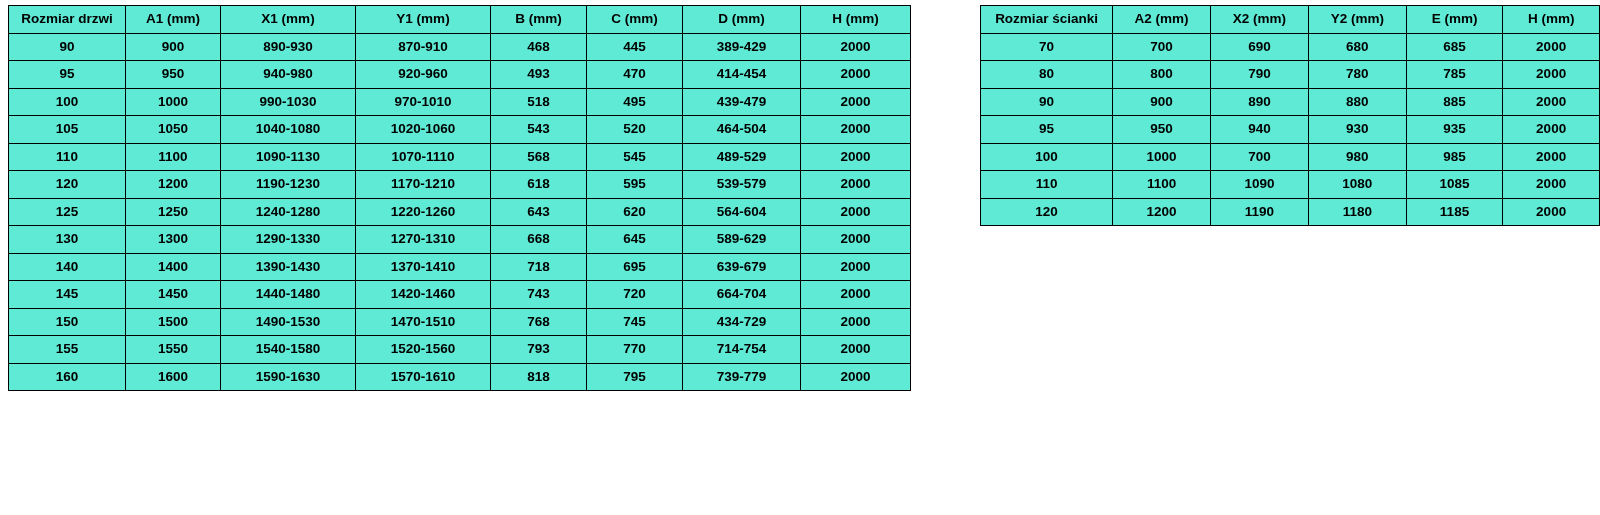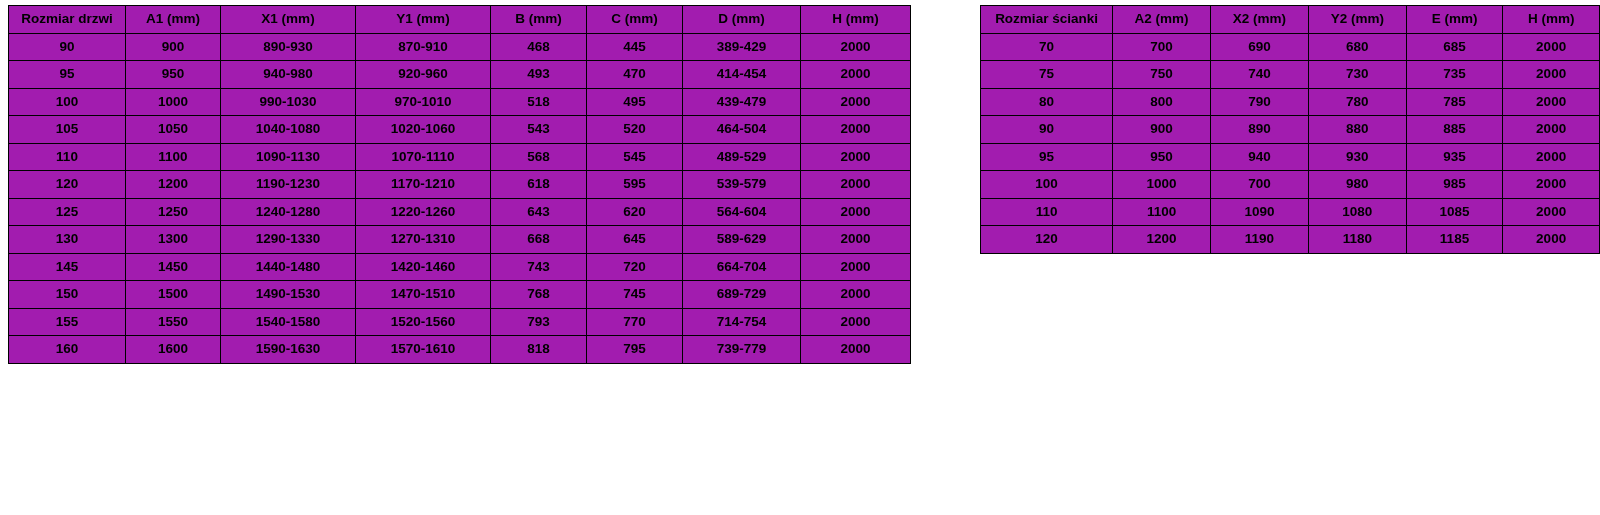--- a/index.html
+++ b/index.html
@@ -26,21 +26,21 @@
     left: 8px;
     top: 5px;
   }
   #wall-table-wrap {
     left: 980px;
     top: 5px;
   }
   table.spec {
     border-collapse: collapse;
     table-layout: fixed;
-    background: #a21caf;
+    background: #5eead4;
   }
   table.spec th,
   table.spec td {
     border: 1px solid #000000;
     text-align: center;
     vertical-align: middle;
     font-size: 13.5px;
     color: #000000;
     padding: 0;
     height: 26.5px;
@@ -174,37 +174,47 @@
             <td>130</td>
             <td>1300</td>
             <td>1290-1330</td>
             <td>1270-1310</td>
             <td>668</td>
             <td>645</td>
             <td>589-629</td>
             <td>2000</td>
           </tr>
         <tr>
+            <td>140</td>
+            <td>1400</td>
+            <td>1390-1430</td>
+            <td>1370-1410</td>
+            <td>718</td>
+            <td>695</td>
+            <td>639-679</td>
+            <td>2000</td>
+          </tr>
+        <tr>
             <td>145</td>
             <td>1450</td>
             <td>1440-1480</td>
             <td>1420-1460</td>
             <td>743</td>
             <td>720</td>
             <td>664-704</td>
             <td>2000</td>
           </tr>
         <tr>
             <td>150</td>
             <td>1500</td>
             <td>1490-1530</td>
             <td>1470-1510</td>
             <td>768</td>
             <td>745</td>
-            <td>689-729</td>
+            <td>434-729</td>
             <td>2000</td>
           </tr>
         <tr>
             <td>155</td>
             <td>1550</td>
             <td>1540-1580</td>
             <td>1520-1560</td>
             <td>793</td>
             <td>770</td>
             <td>714-754</td>
@@ -247,28 +257,20 @@
       <tbody>
         <tr>
             <td>70</td>
             <td>700</td>
             <td>690</td>
             <td>680</td>
             <td>685</td>
             <td>2000</td>
           </tr>
         <tr>
-            <td>75</td>
-            <td>750</td>
-            <td>740</td>
-            <td>730</td>
-            <td>735</td>
-            <td>2000</td>
-          </tr>
-        <tr>
             <td>80</td>
             <td>800</td>
             <td>790</td>
             <td>780</td>
             <td>785</td>
             <td>2000</td>
           </tr>
         <tr>
             <td>90</td>
             <td>900</td>

